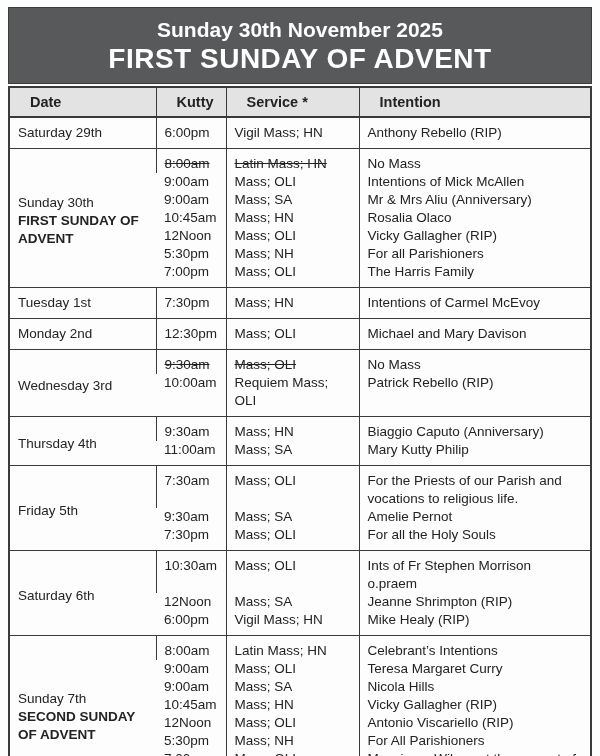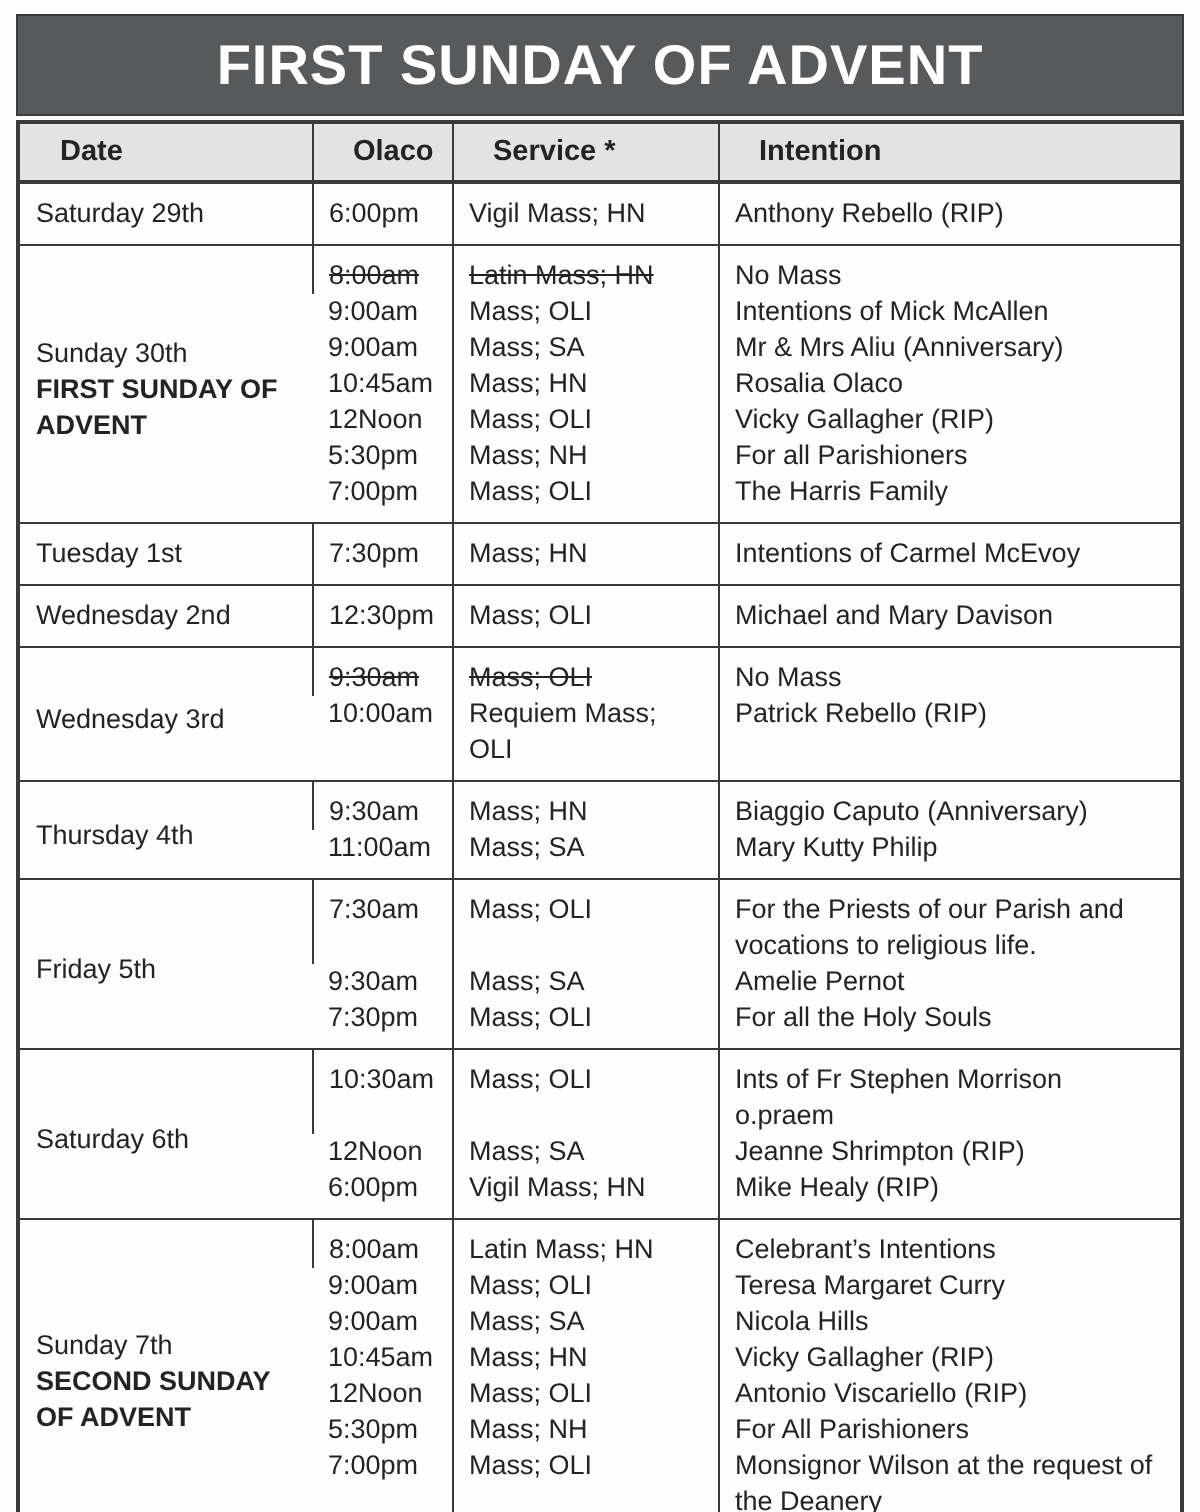--- a/index.html
+++ b/index.html
@@ -72,34 +72,35 @@
     vertical-align:middle;
     line-height:18px;
   }
   td.date-cell .bold{font-weight:bold;}
   td.struck{text-decoration:line-through;}
 </style>
 </head>
 <body>
 
 <div class="banner">
+  <div class="banner-date">Sunday 30th November 2025</div>
   <div class="banner-title">FIRST SUNDAY OF ADVENT</div>
 </div>
 
 <table class="schedule">
   <colgroup>
     <col class="c-date">
       <col class="c-time">
       <col class="c-service">
       <col class="c-intention">
   </colgroup>
   <thead>
     <tr>
       <th>Date</th>
-      <th>Olaco</th>
+      <th>Kutty</th>
       <th>Service *</th>
       <th>Intention</th>
     </tr>
   </thead>
   <tbody>
       <tr class="first last">
         <td class="date-cell" rowspan="1">
           <div>Saturday 29th</div>
         </td>
         <td class="time-cell">6:00pm</td>
@@ -148,21 +149,21 @@
       <tr class="first last">
         <td class="date-cell" rowspan="1">
           <div>Tuesday 1st</div>
         </td>
         <td class="time-cell">7:30pm</td>
         <td class="service-cell">Mass; HN</td>
         <td class="intention-cell">Intentions of Carmel McEvoy</td>
       </tr>
       <tr class="first last">
         <td class="date-cell" rowspan="1">
-          <div>Wednesday 2nd</div>
+          <div>Monday 2nd</div>
         </td>
         <td class="time-cell">12:30pm</td>
         <td class="service-cell">Mass; OLI</td>
         <td class="intention-cell">Michael and Mary Davison</td>
       </tr>
       <tr class="first ">
         <td class="date-cell" rowspan="2">
           <div>Wednesday 3rd</div>
         </td>
         <td class="time-cell struck">9:30am</td>

